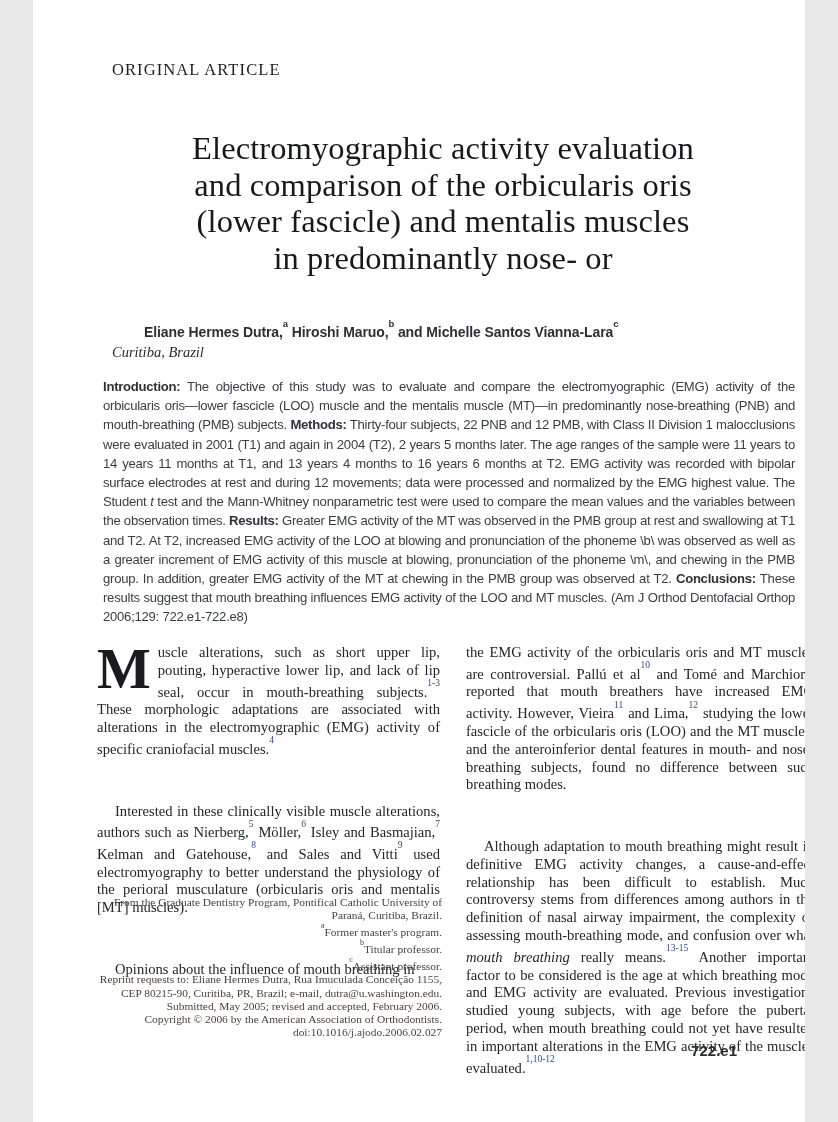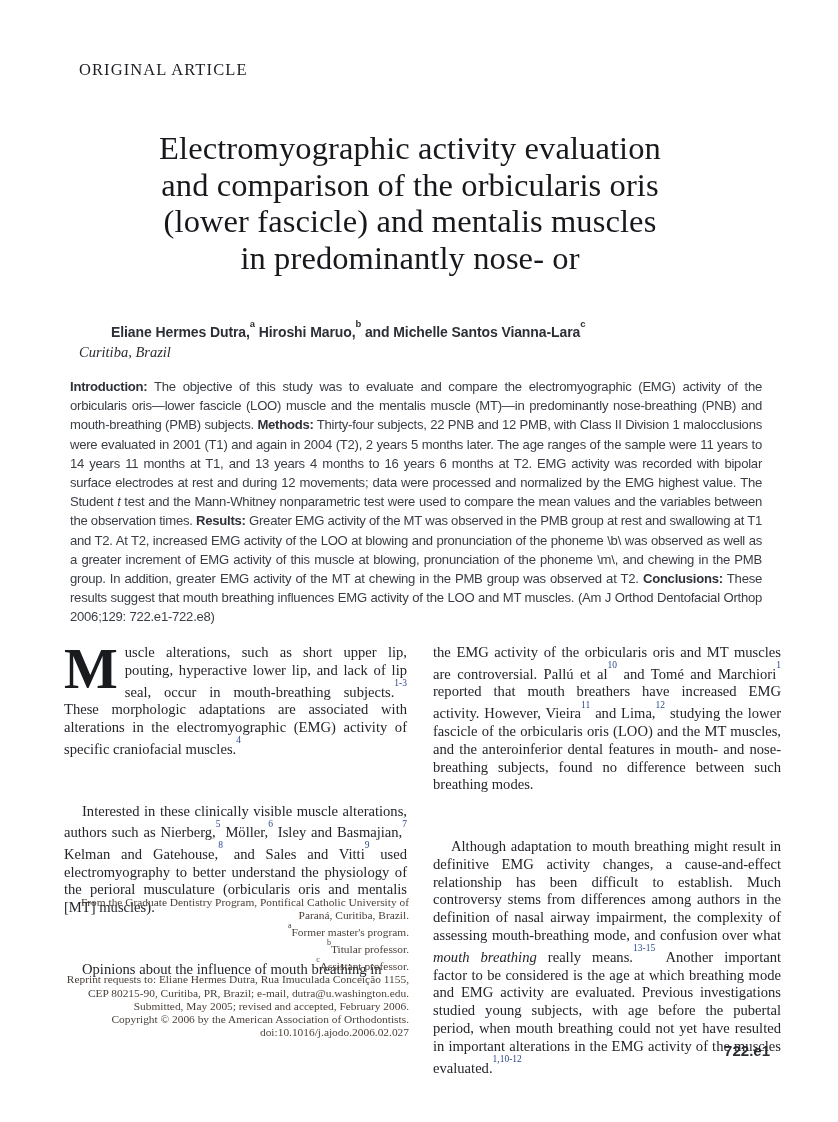--- a/index.html
+++ b/index.html
@@ -1,18 +1,18 @@
 <!DOCTYPE html>
 <html><head>
 <meta charset="utf-8">
 <style>
   html,body{margin:0;padding:0;background:#e8e8e8;}
   .sheet{
     position:relative;
-    width:838px;height:1122px;
+    width:772px;height:1122px;
     margin:0 auto;
     background:#ffffff;
     font-family:"Liberation Serif", serif;
     color:#23252b;
     overflow:hidden;
   }
   .kicker{
     position:absolute;left:79px;top:60px;
     font-size:16.5px;letter-spacing:1.1px;
     color:#1c1d22;

